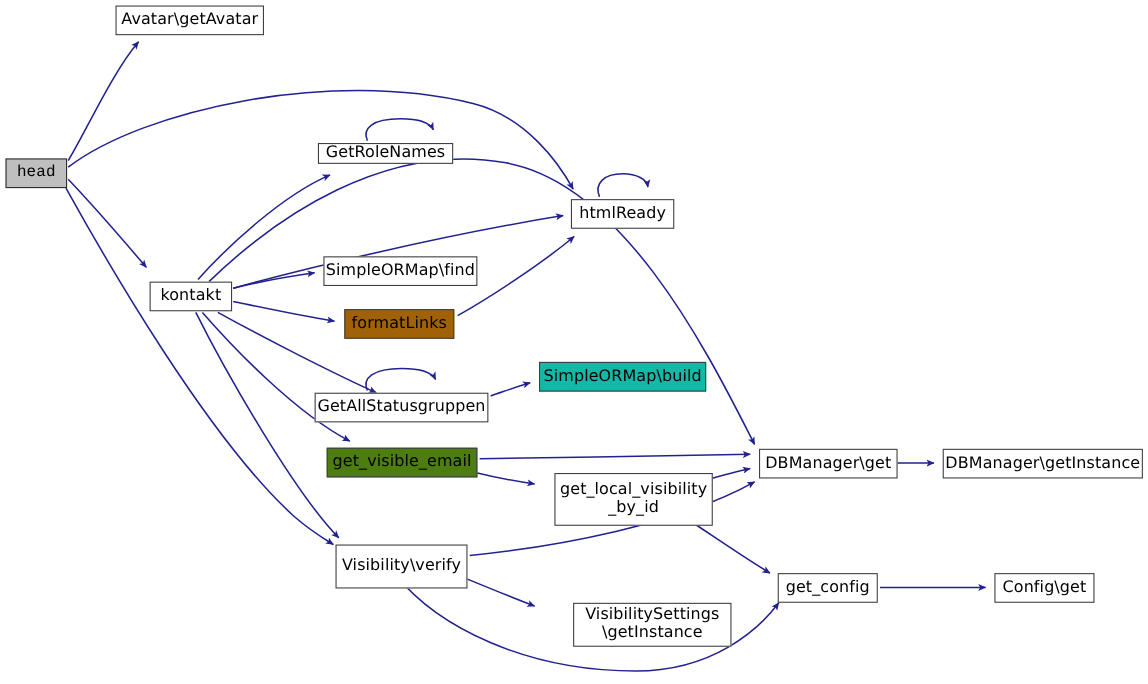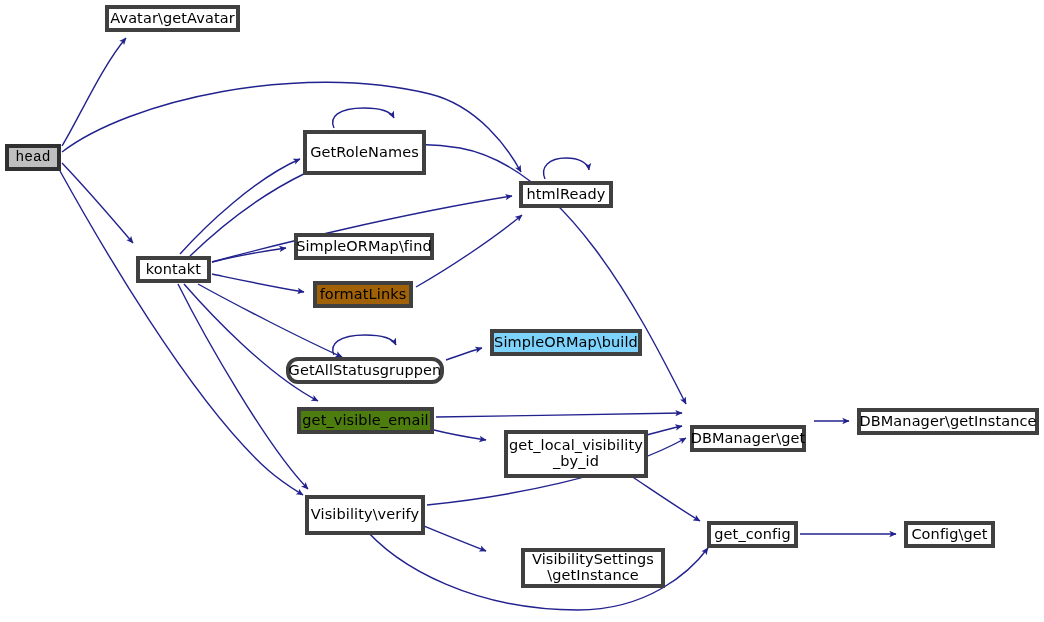--- a/index.html
+++ b/index.html
@@ -17,21 +17,21 @@
   }
   #edge-layer {
     position: absolute;
     left: 0; top: 0;
     width: 1044px;
     height: 622px;
   }
   .gnode {
     position: absolute;
     box-sizing: border-box;
-    border: 4px solid #b91c1c;
+    border: 1px solid #b91c1c;
     background: #ffffff;
     color: #000000;
     display: flex;
     align-items: center;
     justify-content: center;
     text-align: center;
     line-height: 1.08;
     font-size: 14.5px;
     letter-spacing: 0.1px;
     white-space: pre-line;
@@ -77,31 +77,31 @@
         <path d="M 427,505 C 506,497 616,477 686,438" marker-end="url(#arrow)"></path>
         <path d="M 414,522 C 436,531 460,541 486,551" marker-end="url(#arrow)"></path>
         <path d="M 360,523 C 398,570 478,610 578,610 C 648,610 690,572 708,548" marker-end="url(#arrow)"></path>
         <path d="M 814,421 L 849,421" marker-end="url(#arrow)"></path>
         <path d="M 800,534 L 896,534" marker-end="url(#arrow)"></path>
       </g>
   </svg>
   <div id="nodes">
       <div class="gnode root" style="left: 5px; top: 144px; width: 56px; height: 27px; background: rgb(191, 191, 191); font-family: Liberation Mono, monospace;">head</div>
       <div class="gnode" style="left: 105px; top: 5px; width: 135px; height: 27px; background: rgb(255, 255, 255); border-color: rgb(64, 64, 64);">Avatar\getAvatar</div>
-      <div class="gnode" style="left: 303px; top: 130px; width: 123px; height: 45px; background: rgb(255, 255, 255); border-color: rgb(64, 64, 64);">GetRoleNames</div>
+      <div class="gnode" style="left: 289px; top: 130px; width: 123px; height: 19px; background: rgb(255, 255, 255); border-color: rgb(64, 64, 64);">GetRoleNames</div>
       <div class="gnode" style="left: 519px; top: 181px; width: 94px; height: 27px; background: rgb(255, 255, 255); border-color: rgb(64, 64, 64);">htmlReady</div>
       <div class="gnode" style="left: 136px; top: 256px; width: 75px; height: 27px; background: rgb(255, 255, 255); border-color: rgb(64, 64, 64);">kontakt</div>
       <div class="gnode" style="left: 294px; top: 233px; width: 140px; height: 27px; background: rgb(255, 255, 255); border-color: rgb(64, 64, 64);">SimpleORMap\find</div>
       <div class="gnode" style="left: 313px; top: 281px; width: 100px; height: 27px; background: #a16207; border-color: rgb(64, 64, 64);">formatLinks</div>
-      <div class="gnode" style="left: 286px; top: 357px; width: 158px; height: 27px; background: rgb(255, 255, 255); border-color: rgb(64, 64, 64); border-radius: 12px;">GetAllStatusgruppen</div>
-      <div class="gnode" style="left: 490px; top: 329px; width: 152px; height: 27px; background: #7dd3fc; border-color: rgb(64, 64, 64);">SimpleORMap\build</div>
+      <div class="gnode" style="left: 286px; top: 357px; width: 158px; height: 27px; background: rgb(255, 255, 255); border-color: rgb(64, 64, 64);">GetAllStatusgruppen</div>
+      <div class="gnode" style="left: 490px; top: 329px; width: 152px; height: 27px; background: #14b8a6; border-color: rgb(64, 64, 64);">SimpleORMap\build</div>
       <div class="gnode" style="left: 297px; top: 407px; width: 137px; height: 27px; background: #4d7c0f; border-color: rgb(64, 64, 64);">get_visible_email</div>
       <div class="gnode" style="left: 494px; top: 430px; width: 144px; height: 48px; background: rgb(255, 255, 255); border-color: rgb(64, 64, 64); margin-left: 10px;">get_local_visibility
 _by_id</div>
-      <div class="gnode" style="left: 690px; top: 408px; width: 116px; height: 27px; background: rgb(255, 255, 255); border-color: rgb(64, 64, 64); margin-top: 17px;">DBManager\get</div>
+      <div class="gnode" style="left: 690px; top: 408px; width: 126px; height: 27px; background: rgb(255, 255, 255); border-color: rgb(64, 64, 64);">DBManager\get</div>
       <div class="gnode" style="left: 857px; top: 408px; width: 182px; height: 27px; background: rgb(255, 255, 255); border-color: rgb(64, 64, 64);">DBManager\getInstance</div>
       <div class="gnode" style="left: 305px; top: 495px; width: 120px; height: 40px; background: rgb(255, 255, 255); border-color: rgb(64, 64, 64);">Visibility\verify</div>
       <div class="gnode" style="left: 494px; top: 548px; width: 144px; height: 40px; background: rgb(255, 255, 255); border-color: rgb(64, 64, 64); margin-left: 27px;">VisibilitySettings
 \getInstance</div>
       <div class="gnode" style="left: 707px; top: 521px; width: 91px; height: 27px; background: rgb(255, 255, 255); border-color: rgb(64, 64, 64);">get_config</div>
       <div class="gnode" style="left: 904px; top: 521px; width: 91px; height: 27px; background: rgb(255, 255, 255); border-color: rgb(64, 64, 64);">Config\get</div>
     </div>
 </div>
 
 </body></html>

